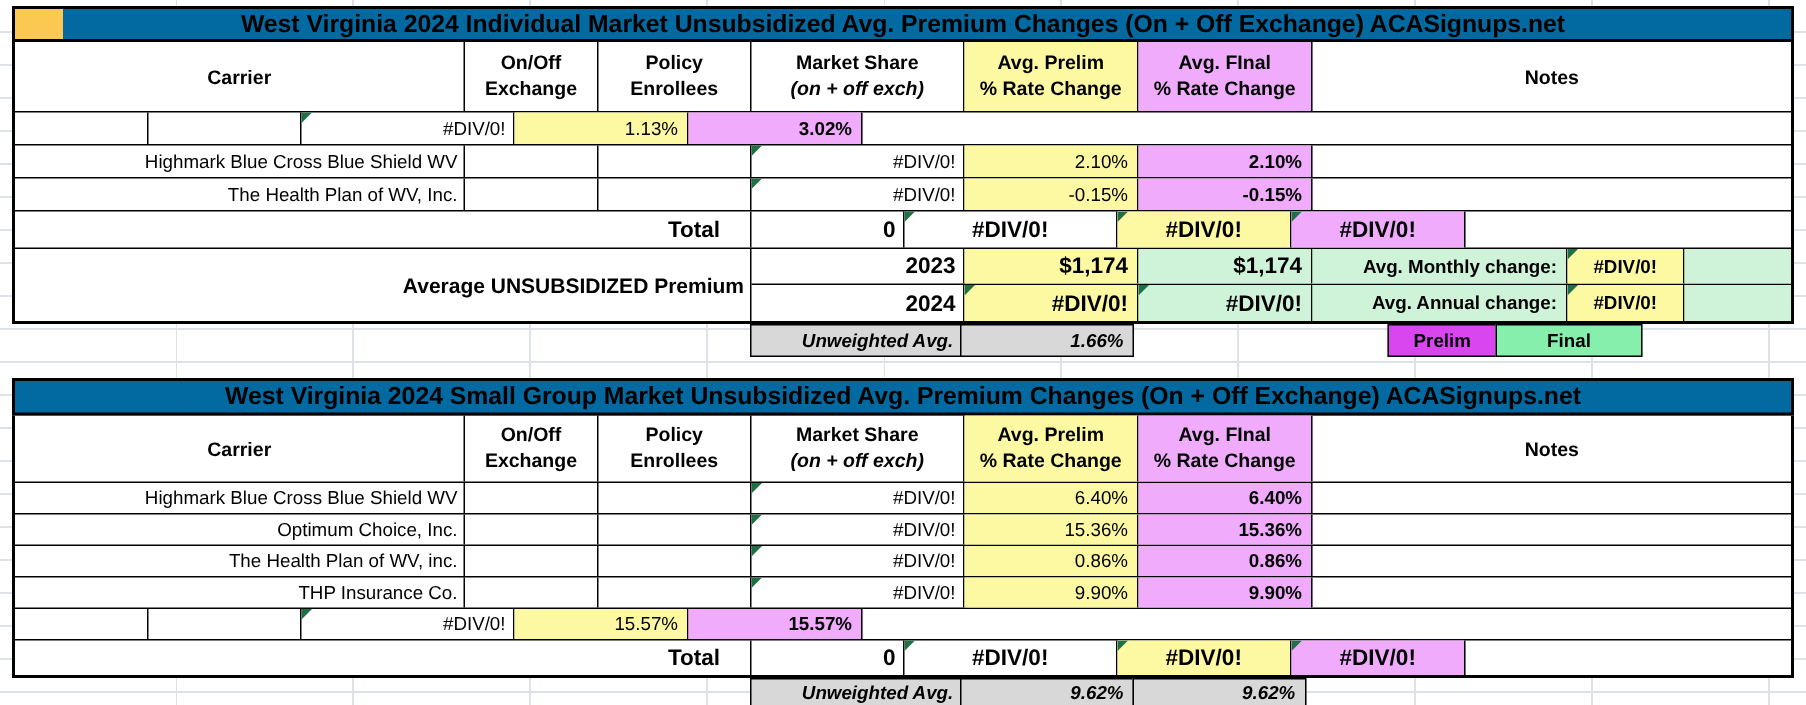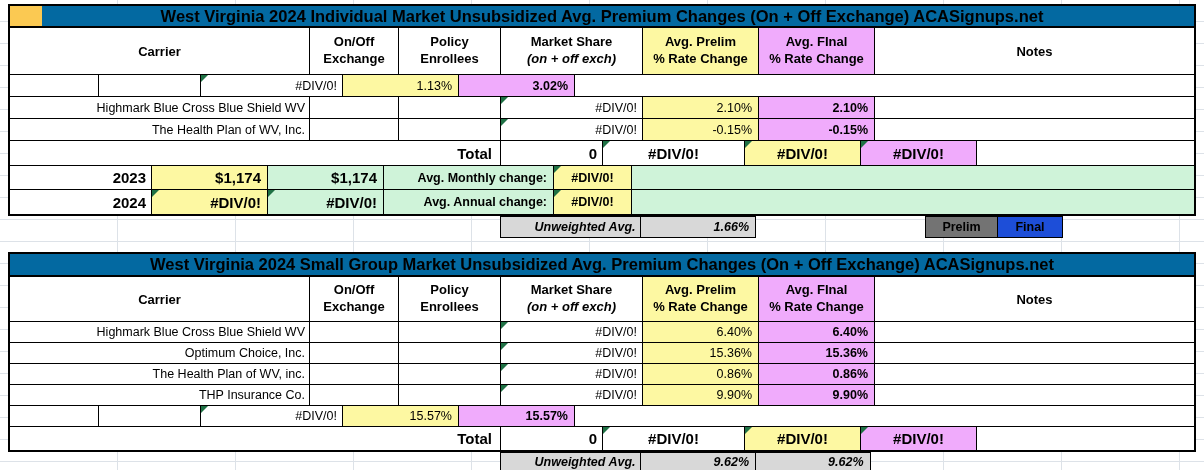--- a/index.html
+++ b/index.html
@@ -51,21 +51,21 @@
   .hdr .sub-italic{font-style:italic;}
   #tbl-individual .hdr{height:47px;}
   #tbl-smallgroup .hdr{height:45px;}
 
   #tbl-individual .data-row{height:22px;}
   #tbl-smallgroup .data-row{height:21px;}
 
   .total-row .cell{font-weight:bold;font-size:15px;}
   #tbl-individual .total-row{height:25px;}
   #tbl-smallgroup .total-row{height:23px;}
-  .c-totlabel{width:491px;justify-content:flex-end;padding-right:8px;}
+  .c-totlabel{width:491px;justify-content:flex-end;padding-right:20px;}
   .total-row .c-share,.total-row .c-prelim,.total-row .c-final{justify-content:center;padding-right:0;}
 
   .premium-section{display:flex;height:48px;}
   .c-premlabel{width:491px;justify-content:flex-end;padding-right:4px;font-weight:bold;font-size:14px;border-right:1.5px solid #000;box-sizing:border-box;display:flex;align-items:center;}
   .premium-right{flex:1;display:flex;flex-direction:column;}
   .premium-right .row{height:24px;flex:none;}
   .premium-right .row:last-child{border-bottom:none;}
   .c-year{width:142px;justify-content:flex-end;padding-right:5px;font-weight:bold;font-size:15px;}
   .c-pval{width:116px;justify-content:flex-end;padding-right:6px;font-weight:bold;font-size:15px;background:#FDF8A2;}
   .c-fval{width:116px;justify-content:flex-end;padding-right:6px;font-weight:bold;font-size:15px;background:#CFF3D9;}
@@ -81,22 +81,22 @@
     display:flex;align-items:center;position:relative;
     font-size:12.5px;white-space:nowrap;
   }
   .tailrow .spacer{border:none;margin:0;background:transparent;}
   .sp-left{width:493px;}
   .sp-mid{width:170px;}
   .t-gray{background:#D8D8D8;font-weight:bold;font-style:italic;}
   .t-label{width:142px;justify-content:flex-end;padding-right:5px;}
   .t-val{width:116px;justify-content:flex-end;padding-right:6px;}
   .t-tag{font-weight:bold;font-size:13px;justify-content:center;}
-  .t-tag-prelim{width:74px;background:#737373;}
-  .t-tag-final{width:66px;background:#1d4ed8;}
+  .t-tag-prelim{width:74px;background:#d946ef;}
+  .t-tag-final{width:98px;background:#86efac;}
 
   .flag{
     position:absolute;top:0;left:0;width:0;height:0;
     border-top:7px solid #1F7145;border-right:7px solid transparent;
   }
 </style>
 </head>
 <body>
 
 <div class="gridbg"></div>
@@ -196,20 +196,21 @@
           <span>#DIV/0!</span>
         </div>
       <div class="cell c-final">
           <span class="flag"></span>
           <span>#DIV/0!</span>
         </div>
       <div class="cell c-notes"></div>
     </div>
 
     <div class="premium-section">
+      <div class="c-premlabel">Average UNSUBSIDIZED Premium</div>
       <div class="premium-right">
         <div class="row">
           <div class="cell c-year">2023</div>
           <div class="cell c-pval">
               <span>$1,174</span>
             </div>
           <div class="cell c-fval">
               <span>$1,174</span>
             </div>
           <div class="cell c-notelabel">Avg. Monthly change:</div>

